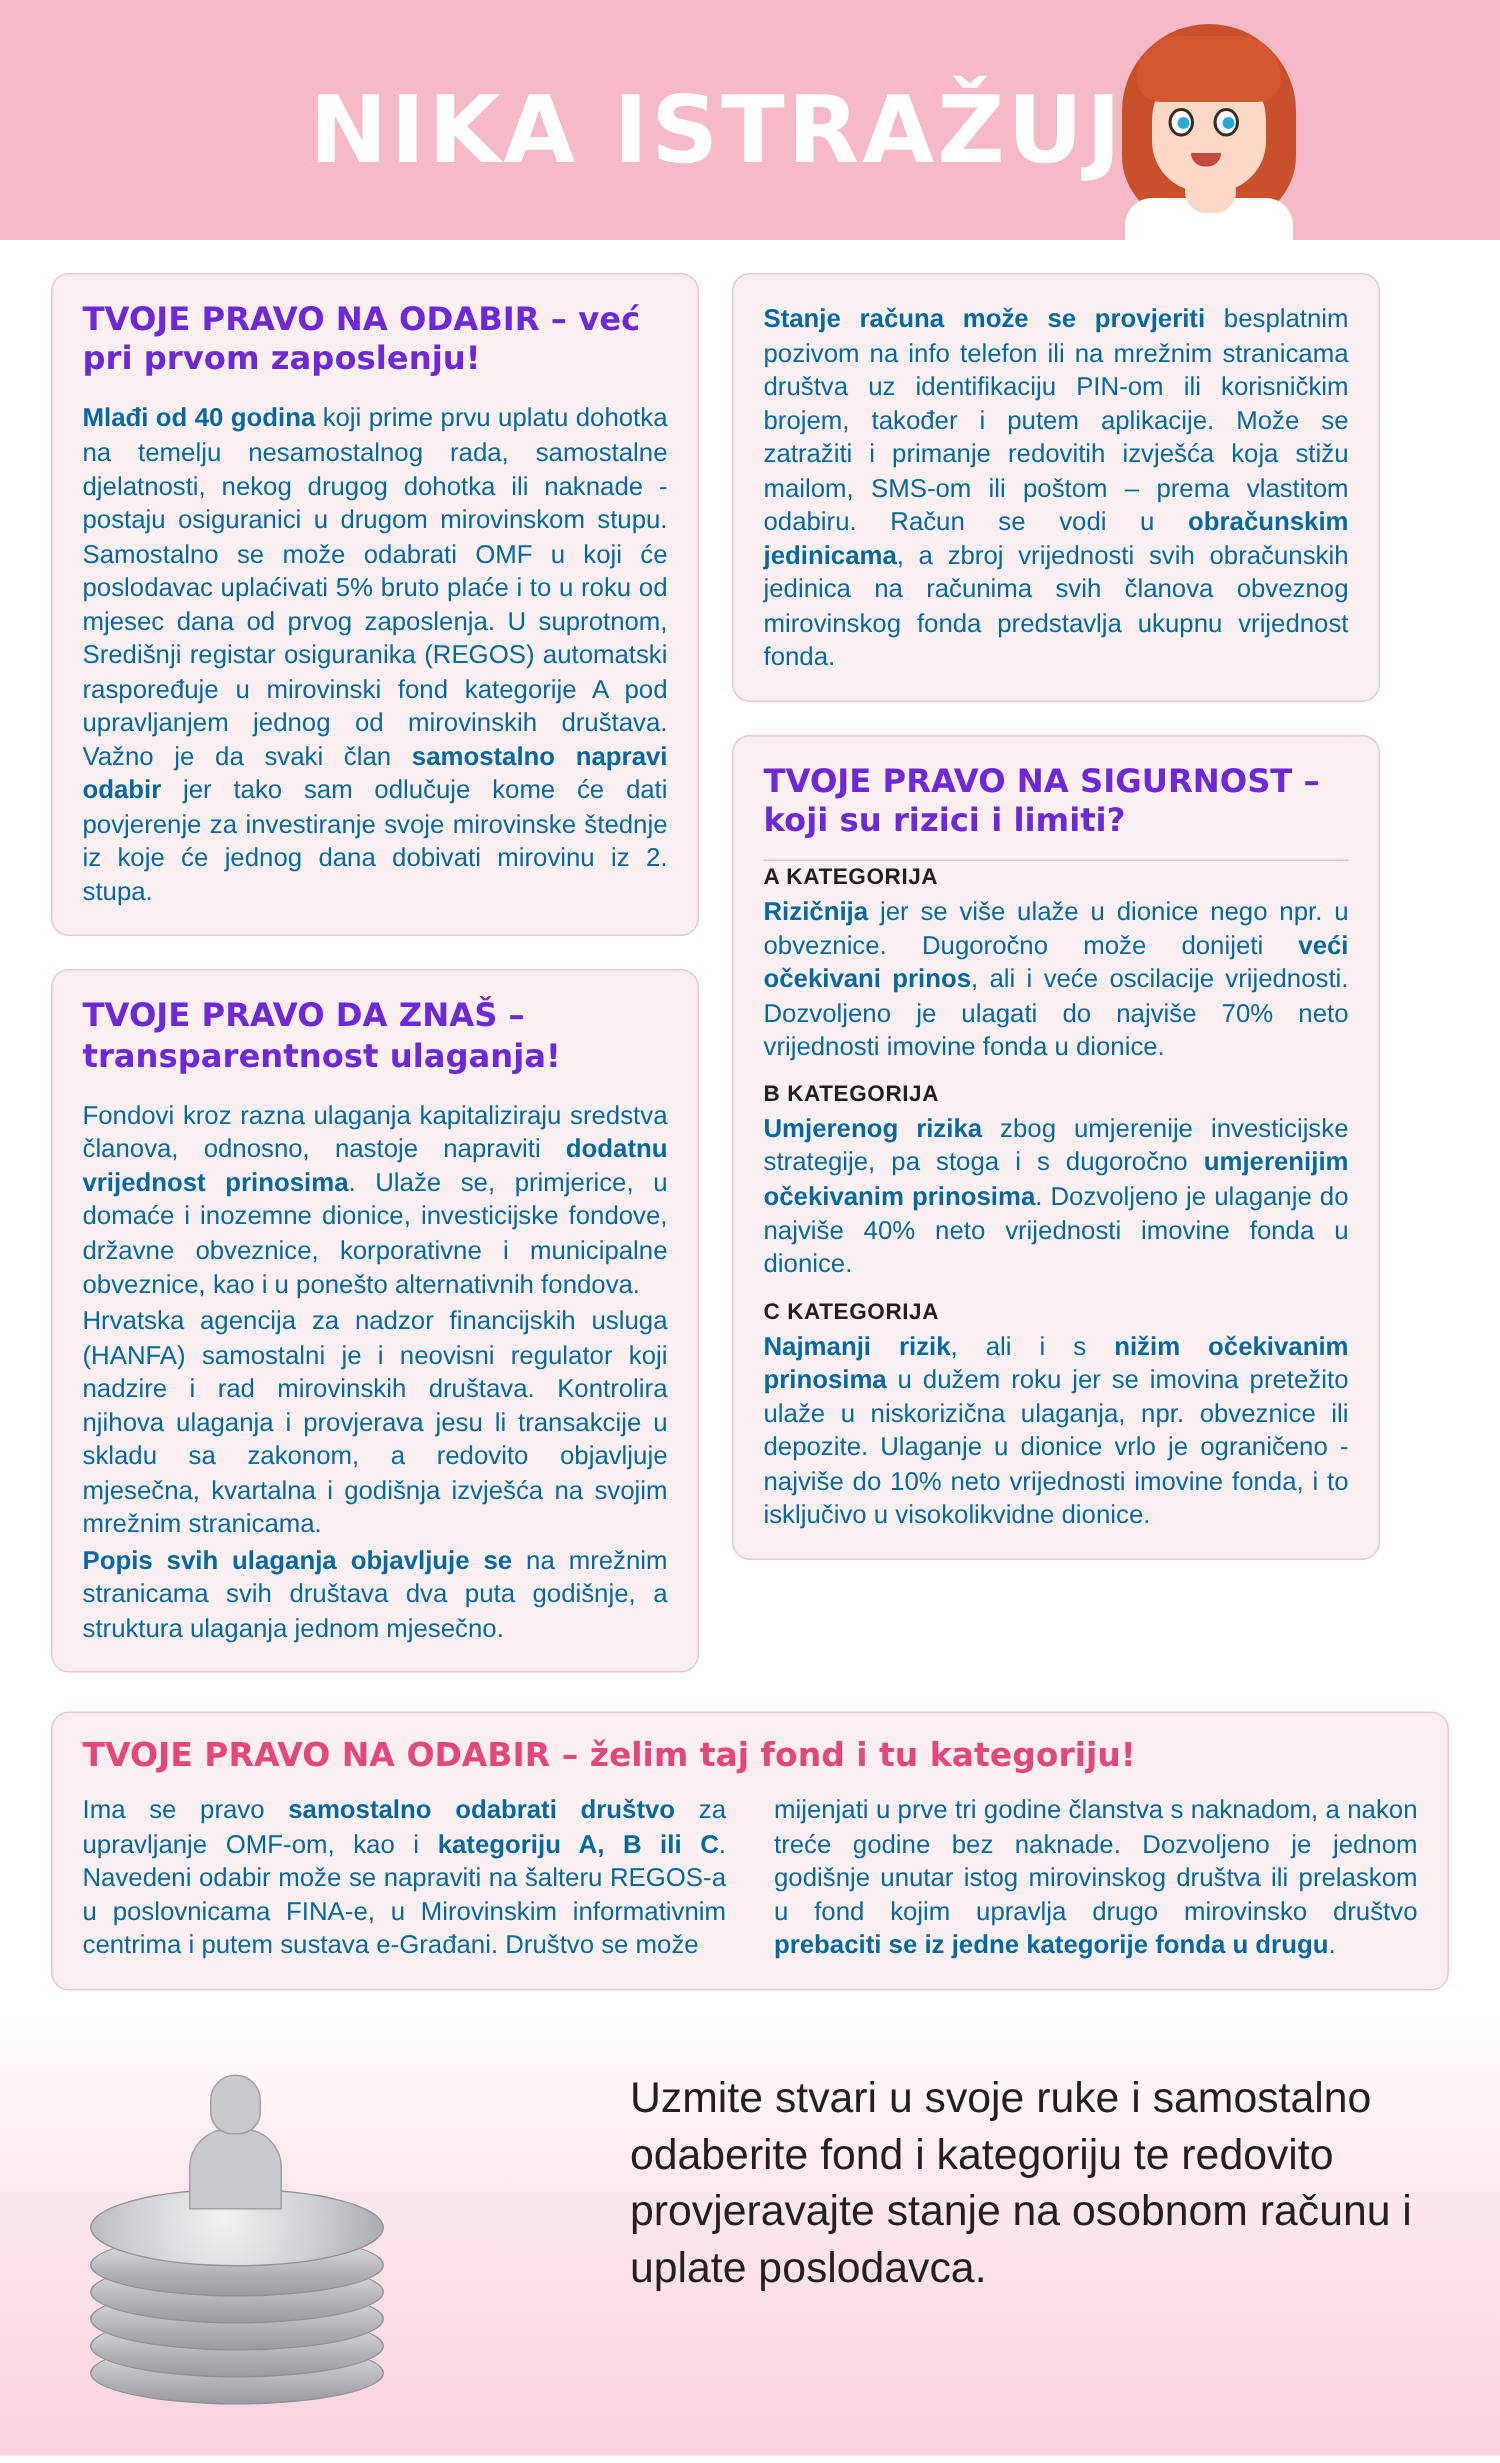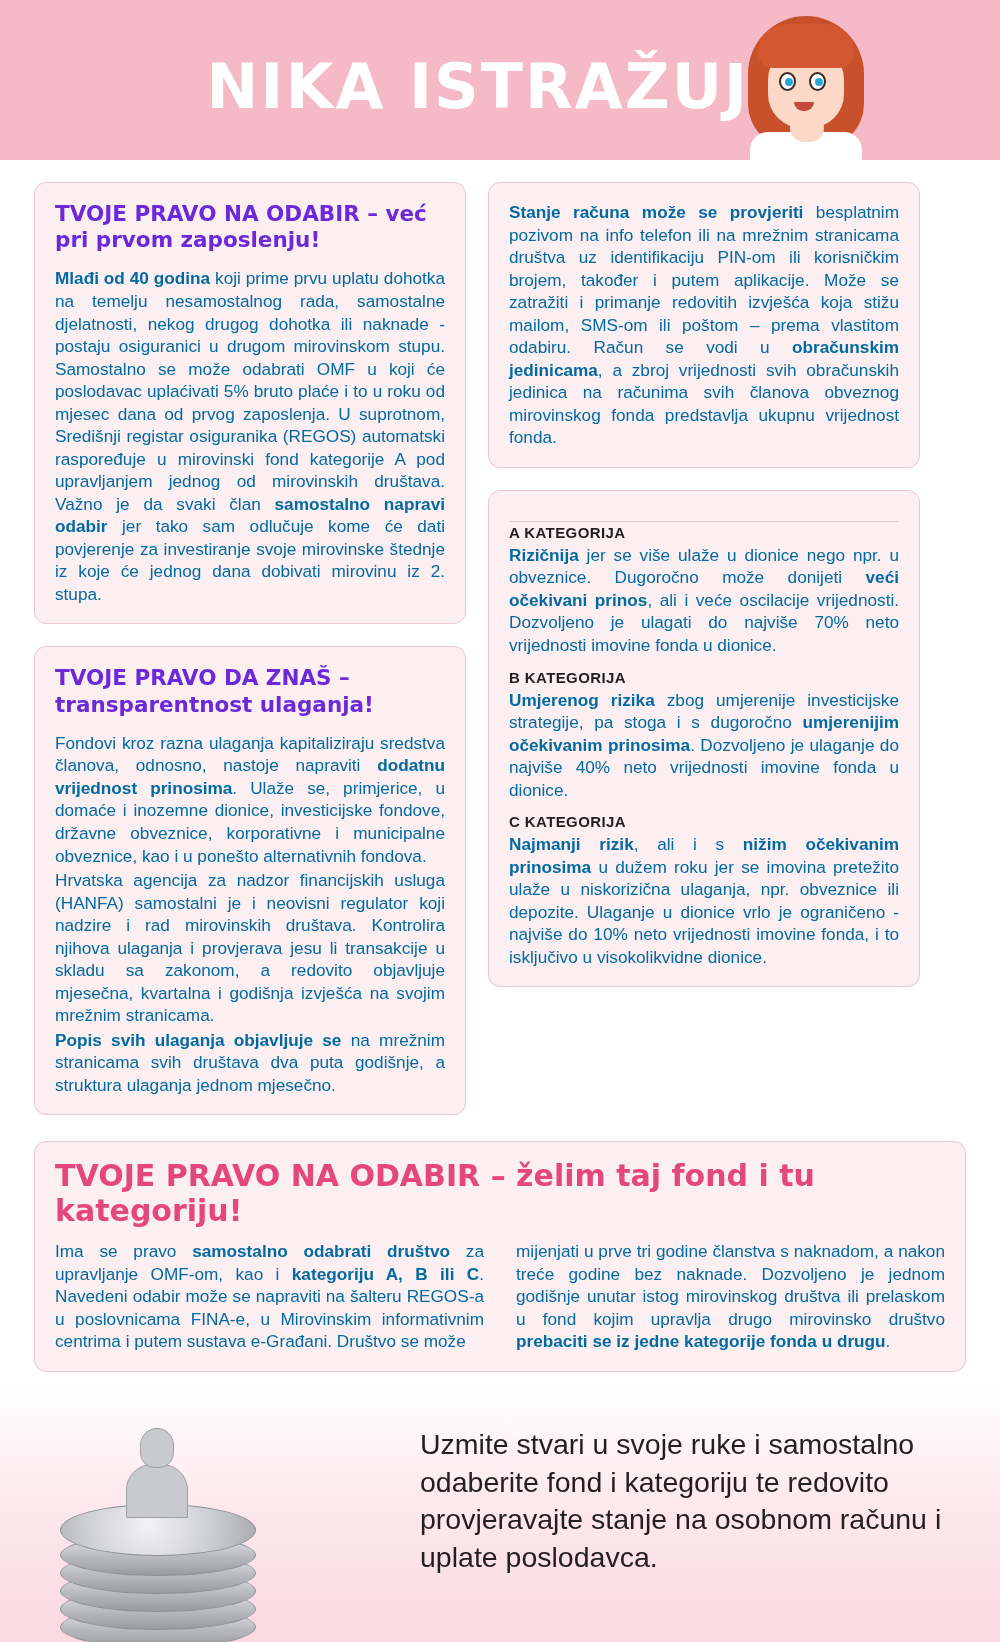--- a/index.html
+++ b/index.html
@@ -153,21 +153,21 @@
   .wide-card {
     margin: 4px 34px 0 34px;
     background: #fbeff2;
     border: 1px solid #e9c6d1;
     border-radius: 12px;
     padding: 16px 20px 18px 20px;
   }
   .wide-title {
     color: #e4467e;
     font-weight: bold;
-    font-size: 30px;
+    font-size: 22px;
     margin-bottom: 12px;
     font-family: "DejaVu Sans", sans-serif;
   }
   .wide-cols {
     display: flex;
     gap: 32px;
   }
   .wide-cols > div { flex: 1 1 0; }
 
   
@@ -270,20 +270,21 @@
 
     </div>
 
     <div class="col">
 
       <div class="card">
         <p class="body"><b>Stanje računa može se provjeriti</b> besplatnim pozivom na info telefon ili na mrežnim stranicama društva uz identifikaciju PIN-om ili korisničkim brojem, također i putem aplikacije.  Može se zatražiti i primanje redovitih izvješća koja stižu mailom, SMS-om ili poštom – prema vlastitom odabiru. Račun se vodi u <b>obračunskim jedinicama</b>, a zbroj vrijednosti svih obračunskih jedinica na računima svih članova obveznog mirovinskog fonda predstavlja ukupnu vrijednost fonda.</p>
       </div>
 
       <div class="card">
+        <div class="card-title tight">TVOJE PRAVO NA SIGURNOST – koji su rizici i limiti?</div>
         <div class="divider-line"></div>
 
         <div class="cat-head first">A KATEGORIJA</div>
         <p class="body"><b>Rizičnija</b> jer se više ulaže u dionice nego npr. u obveznice. Dugoročno može donijeti <b>veći očekivani prinos</b>, ali i veće oscilacije vrijednosti. Dozvoljeno je ulagati do najviše 70% neto vrijednosti imovine fonda u dionice.</p>
 
         <div class="cat-head">B KATEGORIJA</div>
         <p class="body"><b>Umjerenog rizika</b> zbog umjerenije investicijske strategije, pa stoga i s dugoročno <b>umjerenijim očekivanim prinosima</b>. Dozvoljeno je ulaganje do najviše 40% neto vrijednosti imovine fonda u dionice.</p>
 
         <div class="cat-head">C KATEGORIJA</div>
         <p class="body"><b>Najmanji rizik</b>, ali i s <b>nižim očekivanim prinosima</b> u dužem roku jer se imovina pretežito ulaže u niskorizična ulaganja, npr. obveznice ili depozite. Ulaganje u dionice vrlo je ograničeno - najviše do 10% neto vrijednosti imovine fonda, i to isključivo u visokolikvidne dionice.</p>

